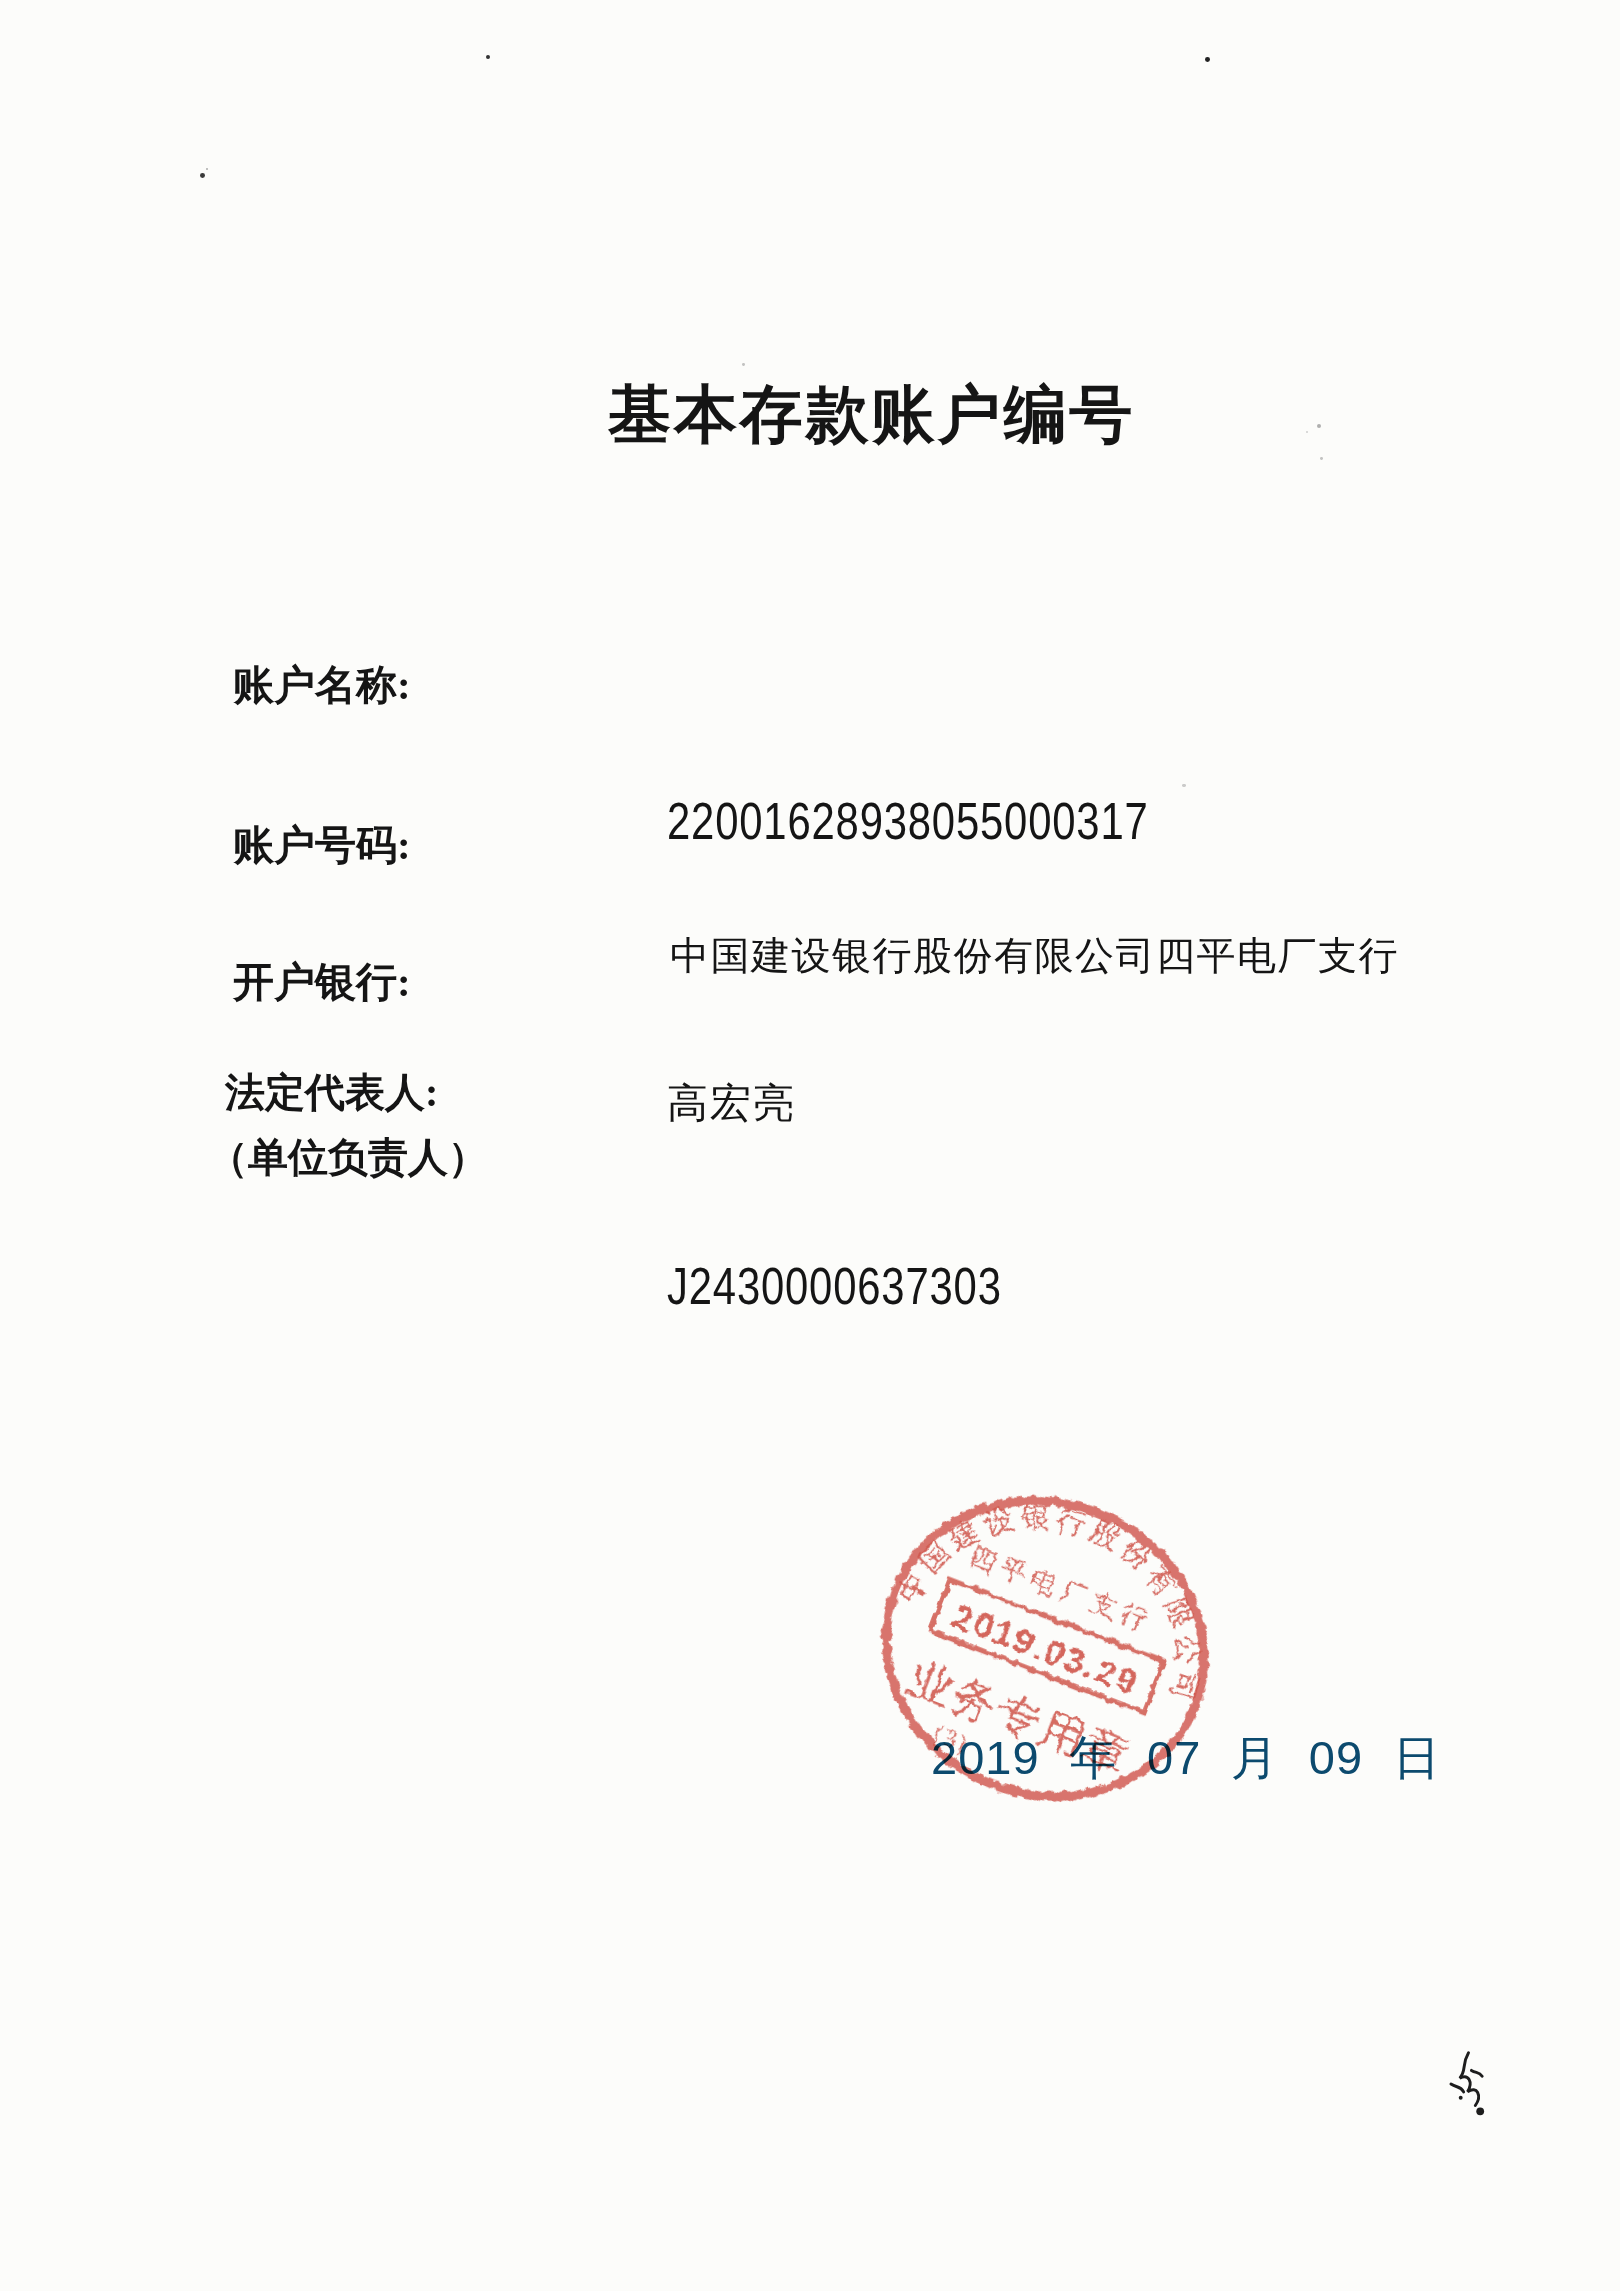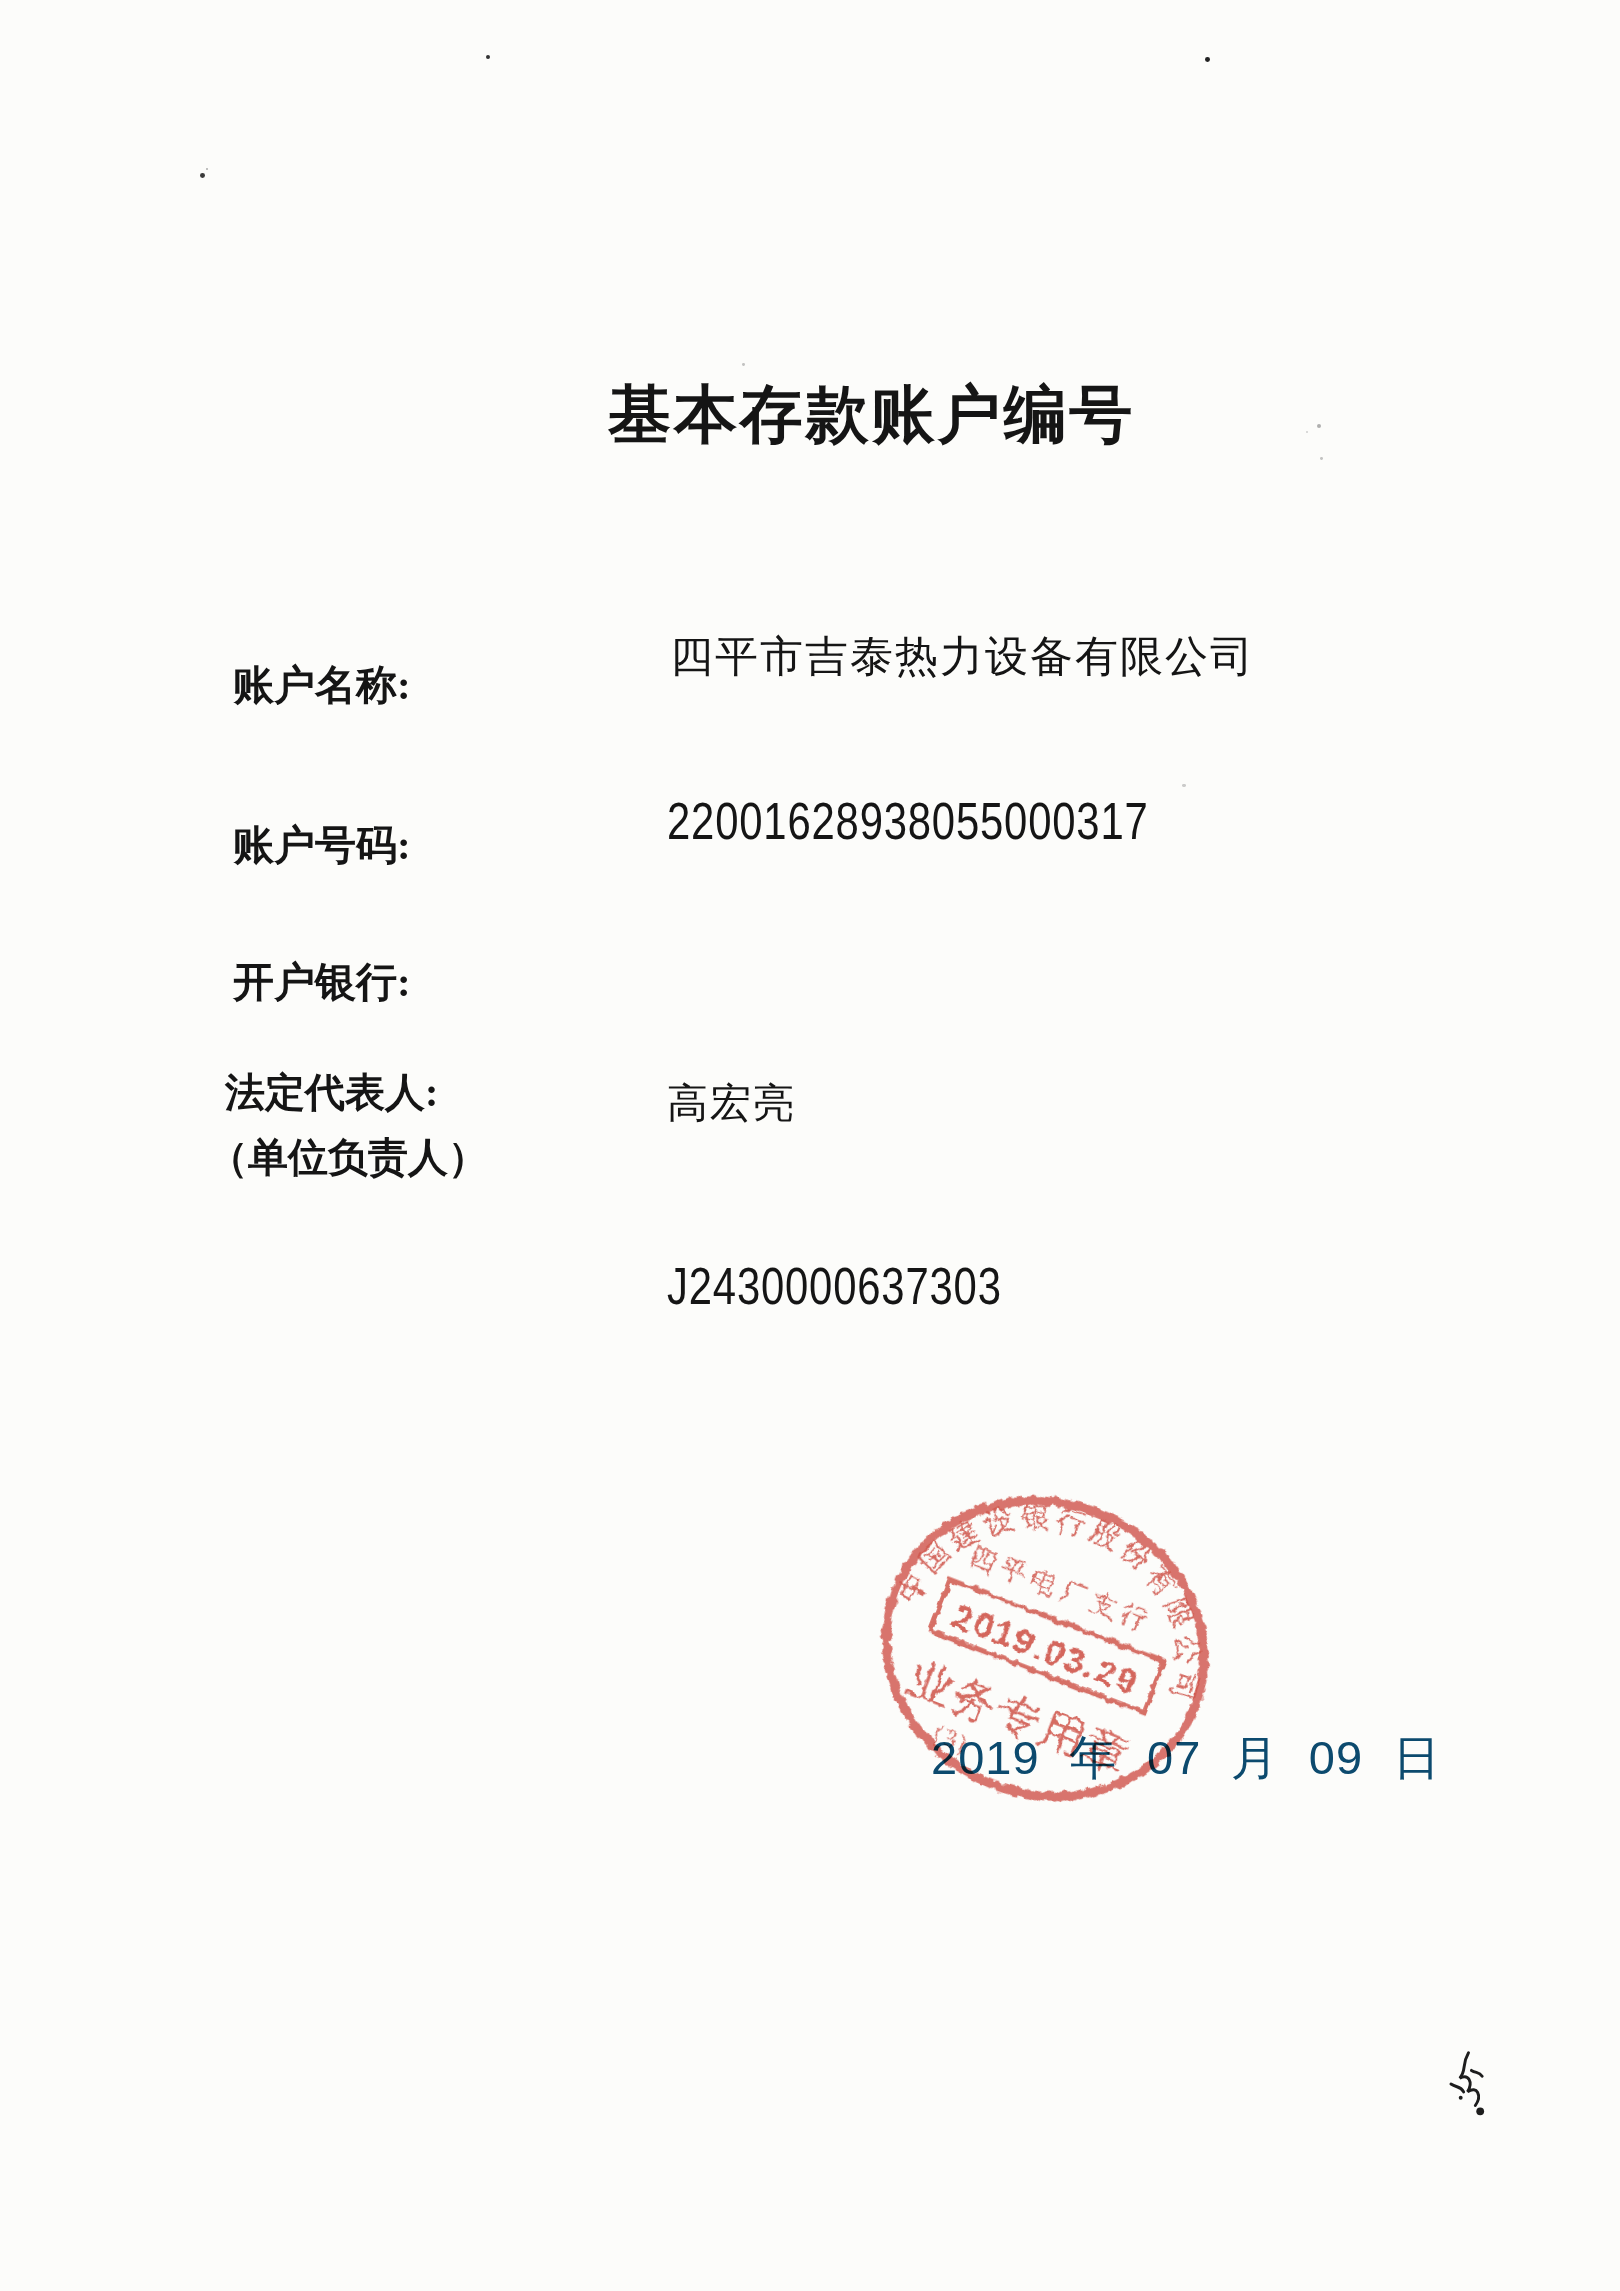--- a/index.html
+++ b/index.html
@@ -47,26 +47,26 @@
   .speck{position:absolute;border-radius:50%;}
 </style>
 </head>
 <body>
 
 <div class="page">
 
   <div class="doc-title">基本存款账户编号</div>
 
   <div class="lbl" style="left:233px;top:630px;">账户名称:</div>
-  <div class="val" style="left:670px;top:628px;">四平市吉泰热力设备有限公司</div>
 
   <div class="lbl" style="left:233px;top:790px;">账户号码:</div>
   <div class="val num" style="left:667px;top:792px;">22001628938055000317</div>
 
   <div class="lbl" style="left:233px;top:927px;">开户银行:</div>
+  <div class="val bank" style="left:670px;top:929px;">中国建设银行股份有限公司四平电厂支行</div>
 
   <div class="lbl" style="left:225px;top:1037px;font-size:40px;">法定代表人:</div>
   <div class="lbl" style="left:208px;top:1102px;font-size:40px;">（单位负责人）</div>
   <div class="val" style="left:667px;top:1076px;font-size:41px;">高宏亮</div>
 
   <div class="val num" style="left:667px;top:1257px;">J2430000637303</div>
 
   <div class="date-line">2019 年 07 月 09 日</div>
 
   <svg class="seal" viewBox="0 0 380 360">

